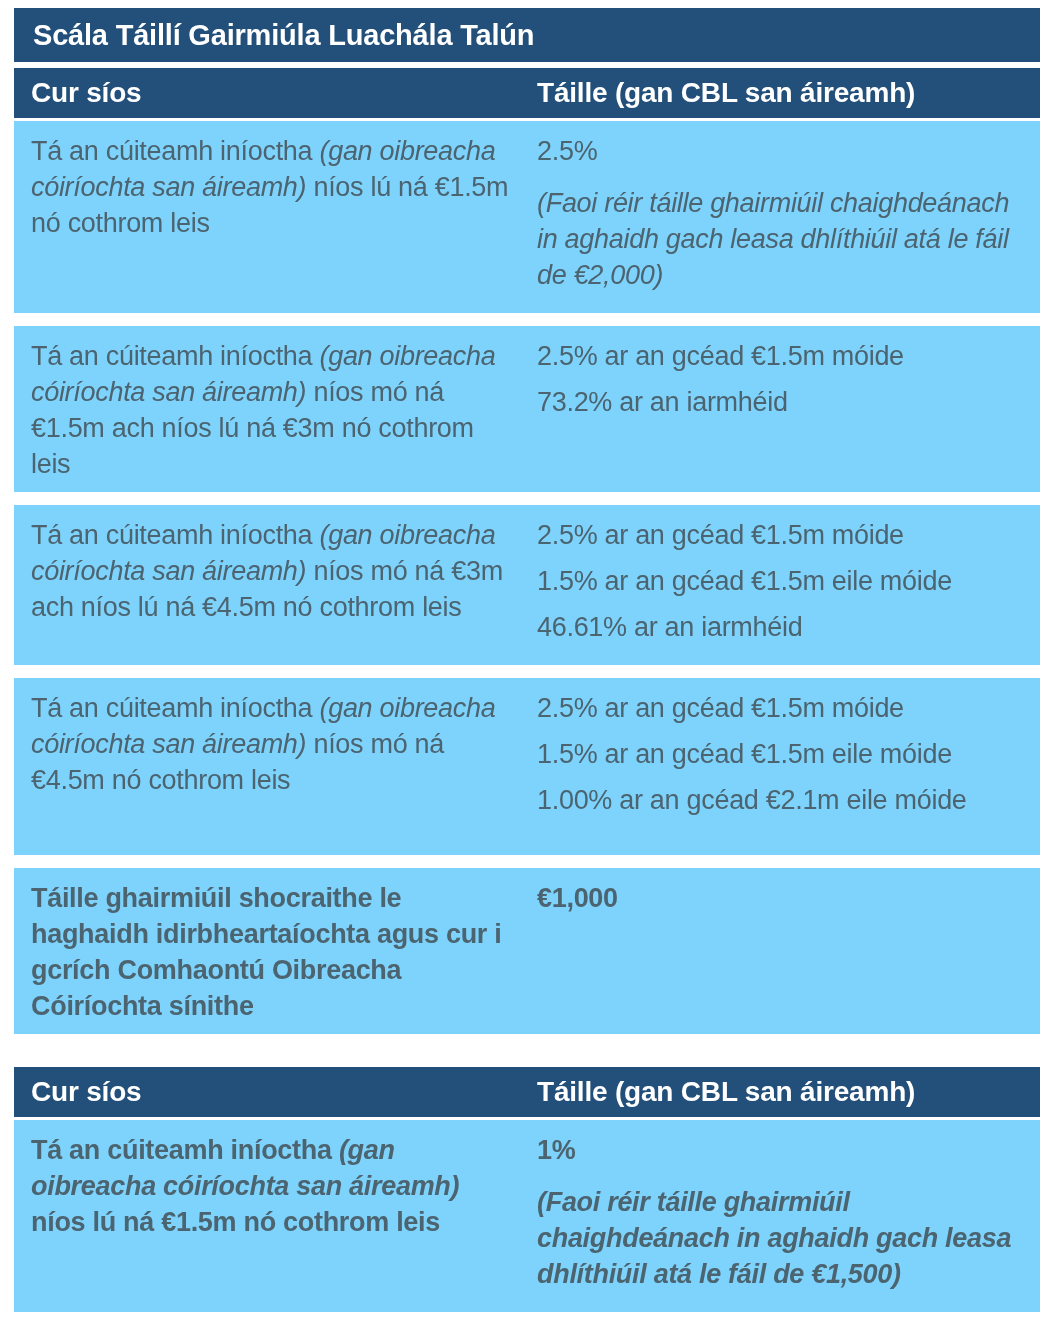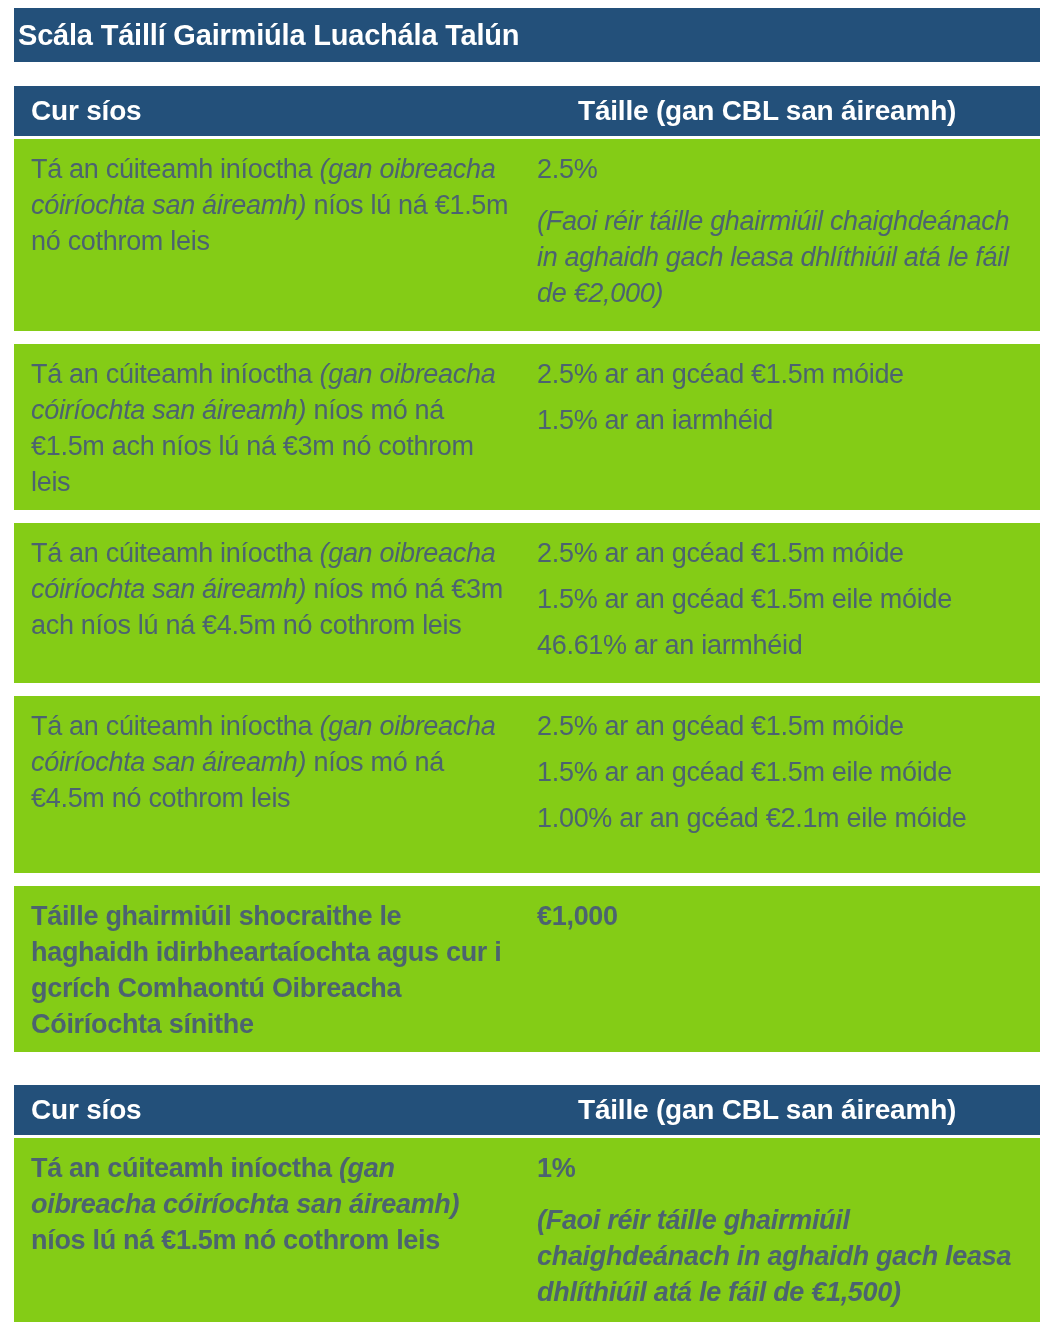--- a/index.html
+++ b/index.html
@@ -8,40 +8,40 @@
     font-family: "Liberation Sans", sans-serif;
     color: #4c6370;
     -webkit-font-smoothing: antialiased;
   }
   .page { padding: 8px 14px 0 14px; }
 
   .fee-table { width: 1026px; }
   .table-2 { margin-top: 33px; }
 
   .title-bar {
-    background: #23507a; height: 54px; margin-bottom: 24px;
-    display: flex; align-items: center; padding-left: 4px;
+    background: #23507a; height: 54px; margin-bottom: 6px;
+    display: flex; align-items: center; padding-left: 19px;
     box-sizing: border-box;
   }
   .title-bar span {
     color: #ffffff; font-weight: bold; font-size: 29px; letter-spacing: -0.2px;
   }
 
   .col-headers {
     background: #23507a; height: 50px; margin-bottom: 3px;
-    display: flex; align-items: center; box-sizing: border-box; gap: 41px;
+    display: flex; align-items: center; box-sizing: border-box;
   }
   .col-headers .col-desc { width: 523px; padding-left: 17px; box-sizing: border-box; }
   .col-headers .col-fee { flex: 1; }
   .col-headers span {
     color: #ffffff; font-weight: bold; font-size: 28px; letter-spacing: -0.2px;
   }
 
   .row {
-    background: #84cc16; display: flex; margin-bottom: 13px;
+    background: #7dd3fc; display: flex; margin-bottom: 13px;
     padding: 12px 0 10px 0; box-sizing: border-box;
   }
   .row:last-child { margin-bottom: 0; font-weight: bold; }
 
   .cell-desc {
     width: 523px; box-sizing: border-box; padding-left: 17px;
     font-size: 27px; line-height: 36px; letter-spacing: -0.3px;
   }
   .cell-desc .desc-text { display: block; max-width: 482px; }
   .cell-desc .it { font-style: italic; }
@@ -87,21 +87,21 @@
         <p class="note">(Faoi réir táille ghairmiúil chaighdeánach in aghaidh gach leasa dhlíthiúil atá le fáil de €2,000)</p>
       </div>
     </div>
 
     <div class="row t1r2">
       <div class="cell-desc">
         <span class="desc-text"><span>Tá an cúiteamh iníoctha </span><span class="it">(gan oibreacha cóiríochta san áireamh)</span><span> níos mó ná €1.5m ach níos lú ná €3m nó cothrom leis</span></span>
       </div>
       <div class="cell-fee">
         <p>2.5% ar an gcéad €1.5m móide</p>
-        <p>1.5% ar an iarmhéid</p>
+        <p>73.2% ar an iarmhéid</p>
       </div>
     </div>
 
     <div class="row t1r3">
       <div class="cell-desc">
         <span class="desc-text"><span>Tá an cúiteamh iníoctha </span><span class="it">(gan oibreacha cóiríochta san áireamh)</span><span> níos mó ná €3m ach níos lú ná €4.5m nó cothrom leis</span></span>
       </div>
       <div class="cell-fee">
         <p>2.5% ar an gcéad €1.5m móide</p>
         <p>1.5% ar an gcéad €1.5m eile móide</p>

